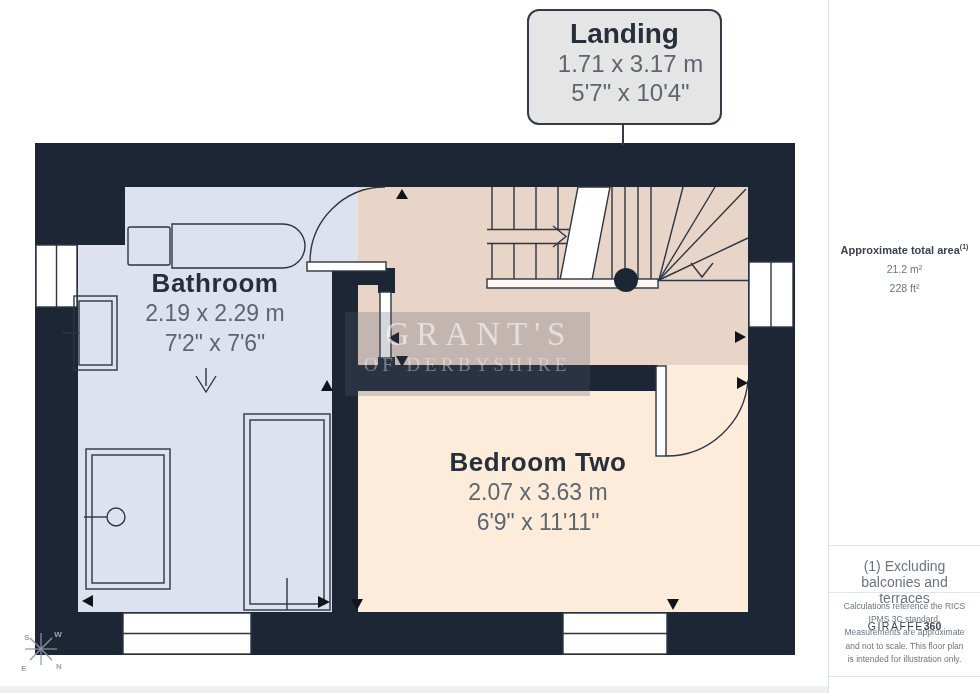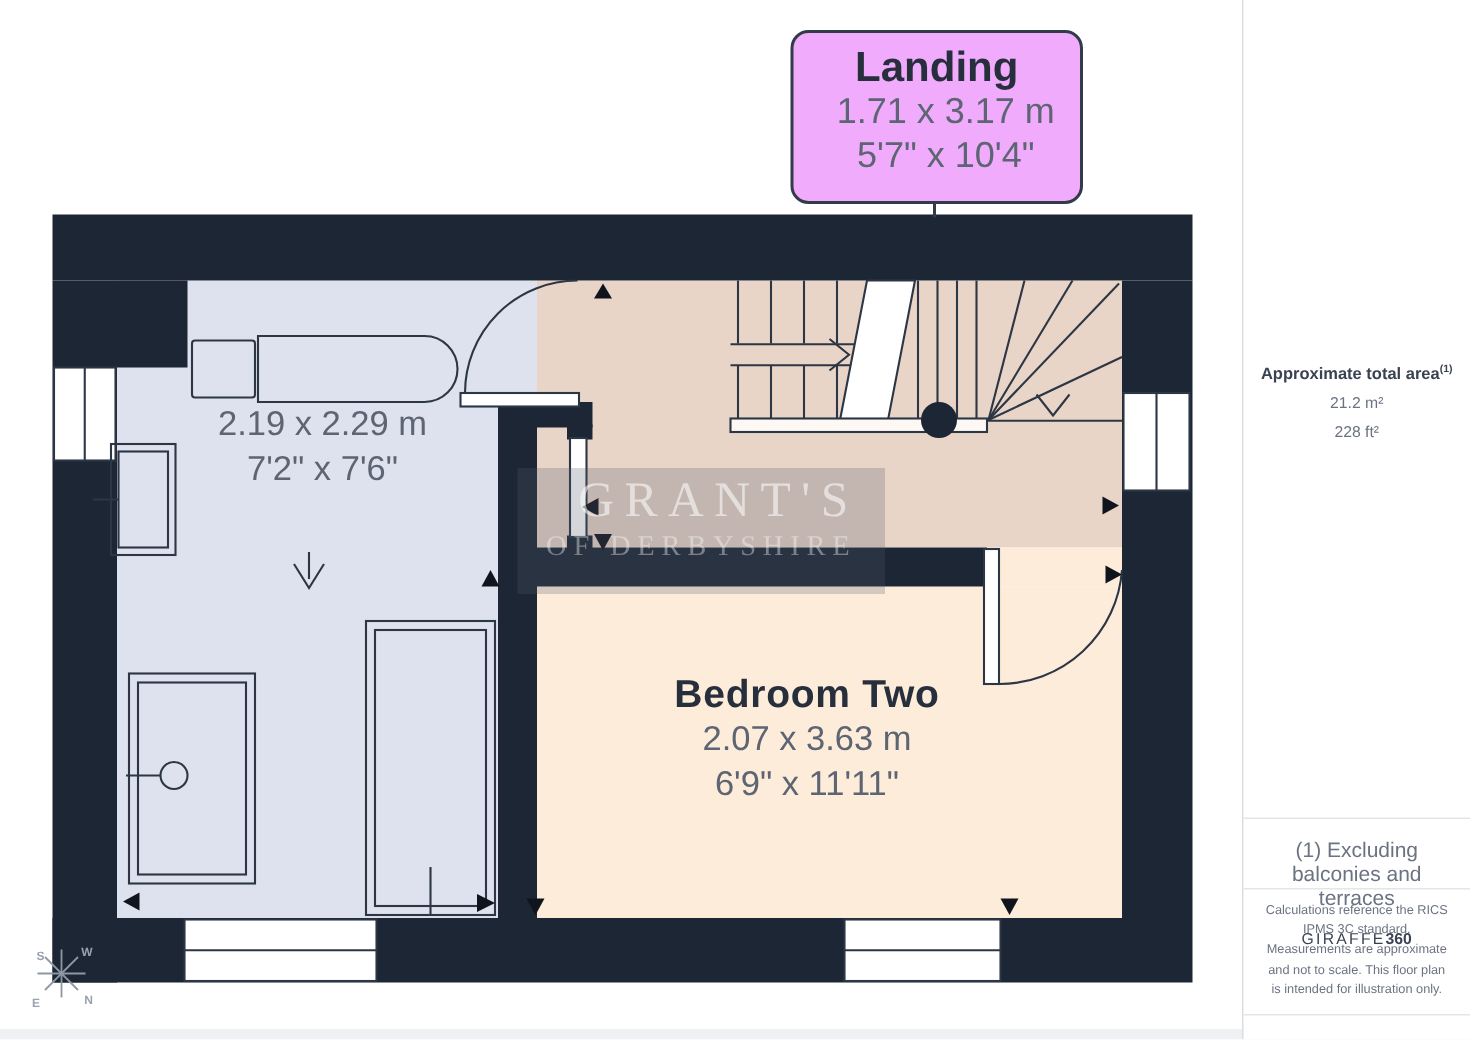--- a/index.html
+++ b/index.html
@@ -18,22 +18,22 @@
 
   .room-label{position:absolute;z-index:40;text-align:center;color:#272f3d;}
   .room-label .nm{font-size:26px;font-weight:bold;letter-spacing:.5px;}
   .room-label .dim{font-size:23px;color:#5d6573;line-height:1.3;}
 
   #watermark{position:absolute;left:345px;top:312px;width:245px;height:84px;z-index:50;
     background:rgba(82,92,108,0.25);text-align:center;font-family:"Liberation Serif",serif;}
   #watermark .wm1{font-size:33px;letter-spacing:7px;color:rgba(255,255,255,0.55);margin-top:4px;padding-left:23px;}
   #watermark .wm2{font-size:19px;letter-spacing:4.5px;color:rgba(255,255,255,0.38);margin-top:1px;}
 
-  #callout{position:absolute;left:527px;top:20px;width:191px;height:112px;z-index:60;
-    background:#f0abfc;border:2px solid #333b49;border-radius:12px;text-align:center;}
+  #callout{position:absolute;left:527px;top:9px;width:191px;height:112px;z-index:60;
+    background:#e5e5e5;border:2px solid #333b49;border-radius:12px;text-align:center;}
   #callout .cnm{font-size:28px;font-weight:bold;color:#272f3d;margin-top:7px;}
   #callout .cdim{font-size:24px;color:#5d6573;line-height:1.2;padding-left:12px;}
   #callout-pointer{position:absolute;left:622px;top:121px;width:2px;height:24px;background:#333b49;z-index:25;}
 
   #sidebar{position:absolute;left:828px;top:0;width:151px;height:693px;background:#ffffff;
     border-left:1px solid #dbdee3;z-index:70;}
   #sidebar .blk{position:absolute;width:100%;text-align:center;}
   #area-block{top:243px;}
   #area-block .t{font-size:11px;font-weight:bold;color:#3a4252;}
   #area-block .t sup{font-size:7px;}
@@ -169,20 +169,21 @@
       <line class="compassln" x1="30" y1="638" x2="52" y2="660"></line>
       <line class="compassln" x1="52" y1="638" x2="30" y2="660"></line>
       <text class="compasstxt" x="27" y="640" text-anchor="middle">S</text>
       <text class="compasstxt" x="58" y="637" text-anchor="middle">W</text>
       <text class="compasstxt" x="24" y="671" text-anchor="middle">E</text>
       <text class="compasstxt" x="59" y="669" text-anchor="middle">N</text>
     </g>
   </svg>
 
   <div class="room-label" style="left:90px;top:268px;width:250px;">
+    <div class="nm">Bathroom</div>
     <div class="dim">2.19 x 2.29 m</div>
     <div class="dim">7'2" x 7'6"</div>
   </div>
   <div class="room-label" style="left:413px;top:447px;width:250px;">
     <div class="nm">Bedroom Two</div>
     <div class="dim">2.07 x 3.63 m</div>
     <div class="dim">6'9" x 11'11"</div>
   </div>
 
   <div id="watermark">

